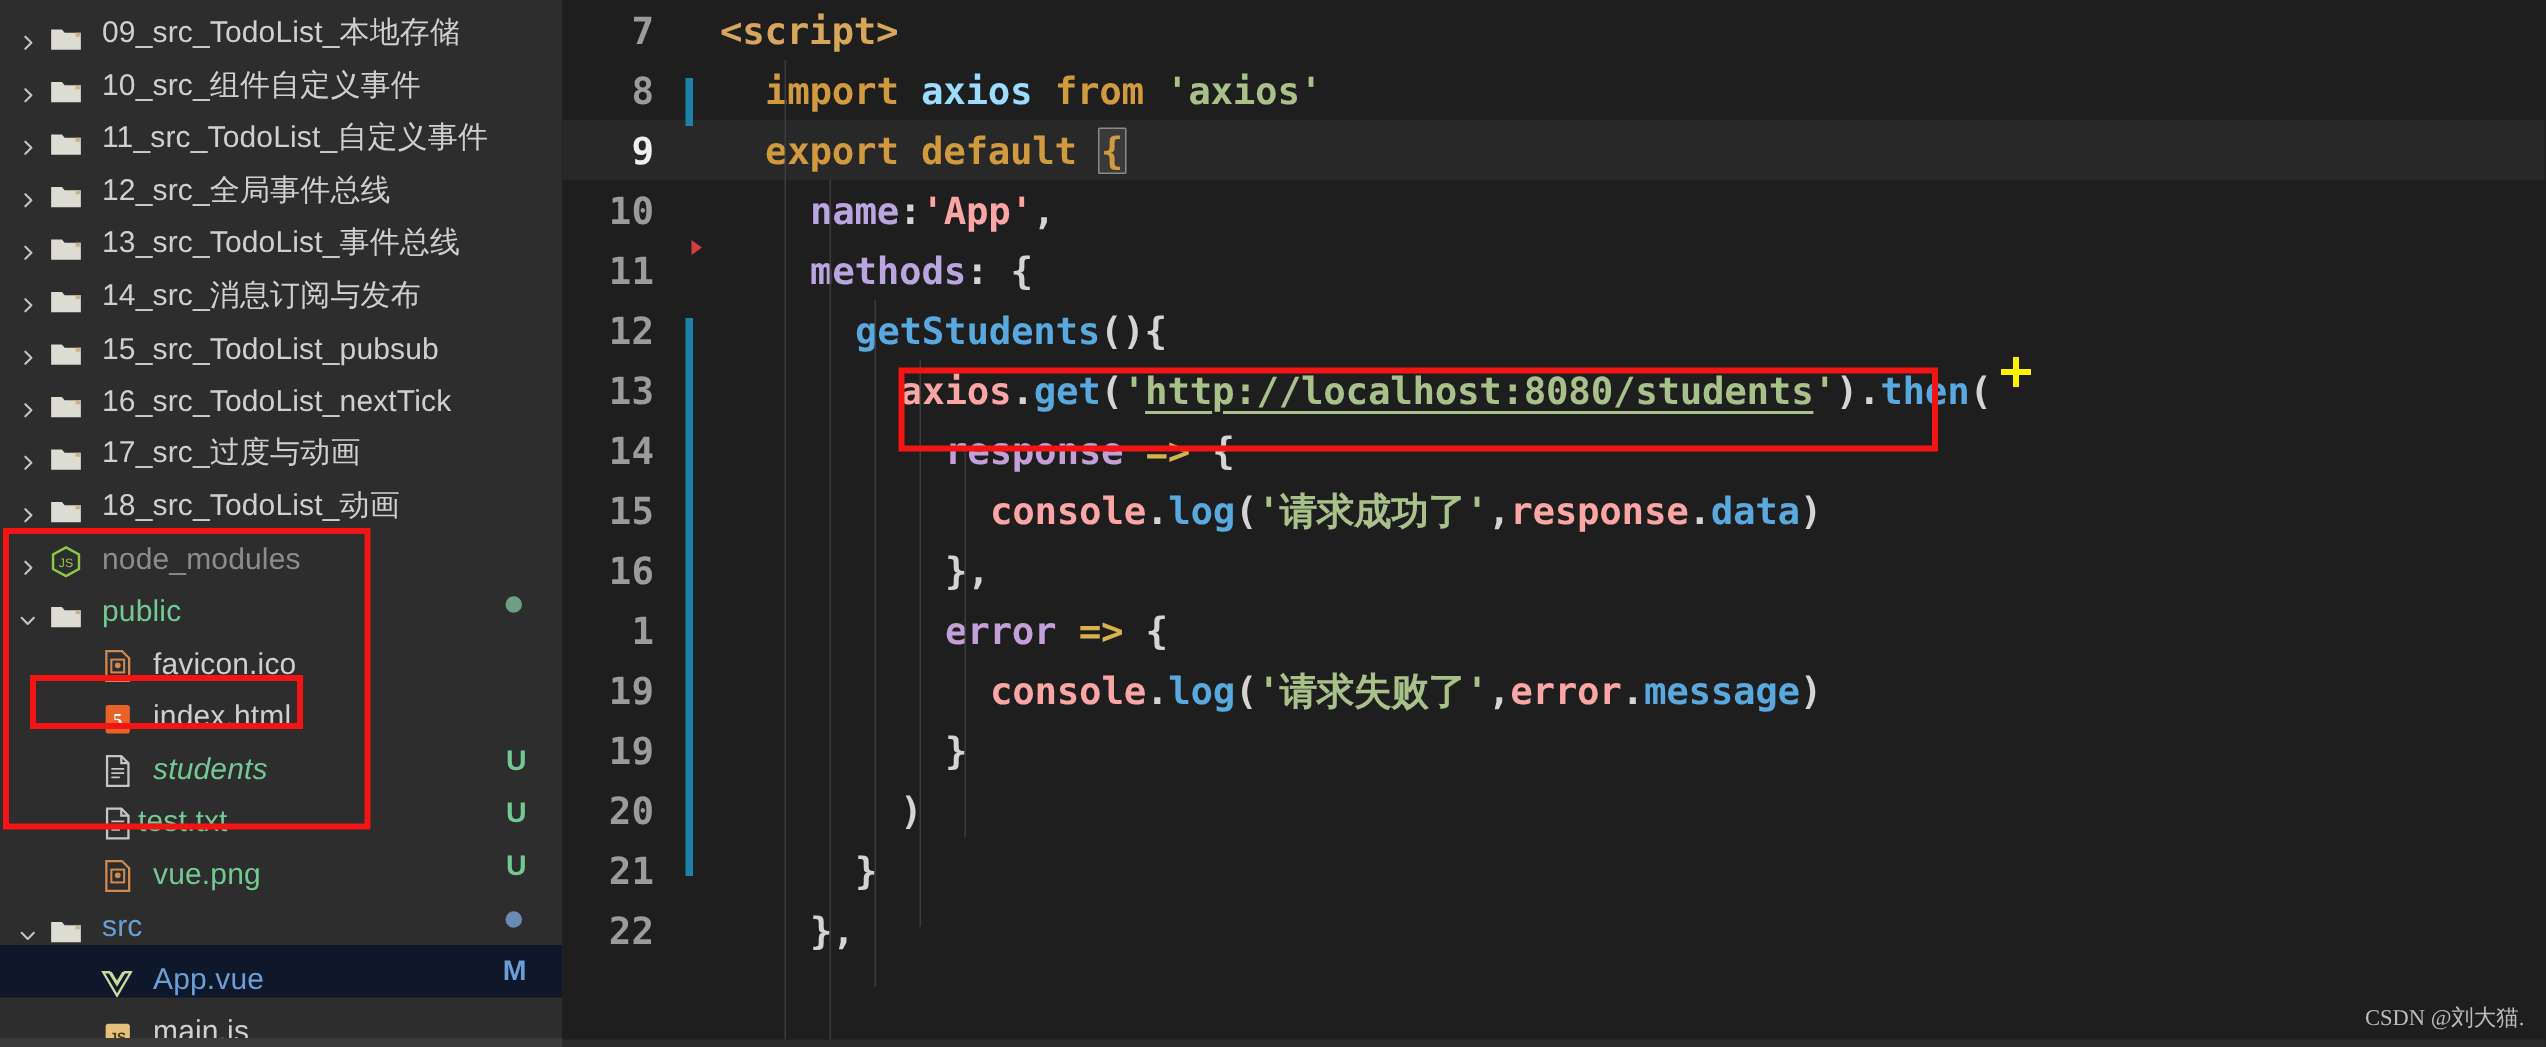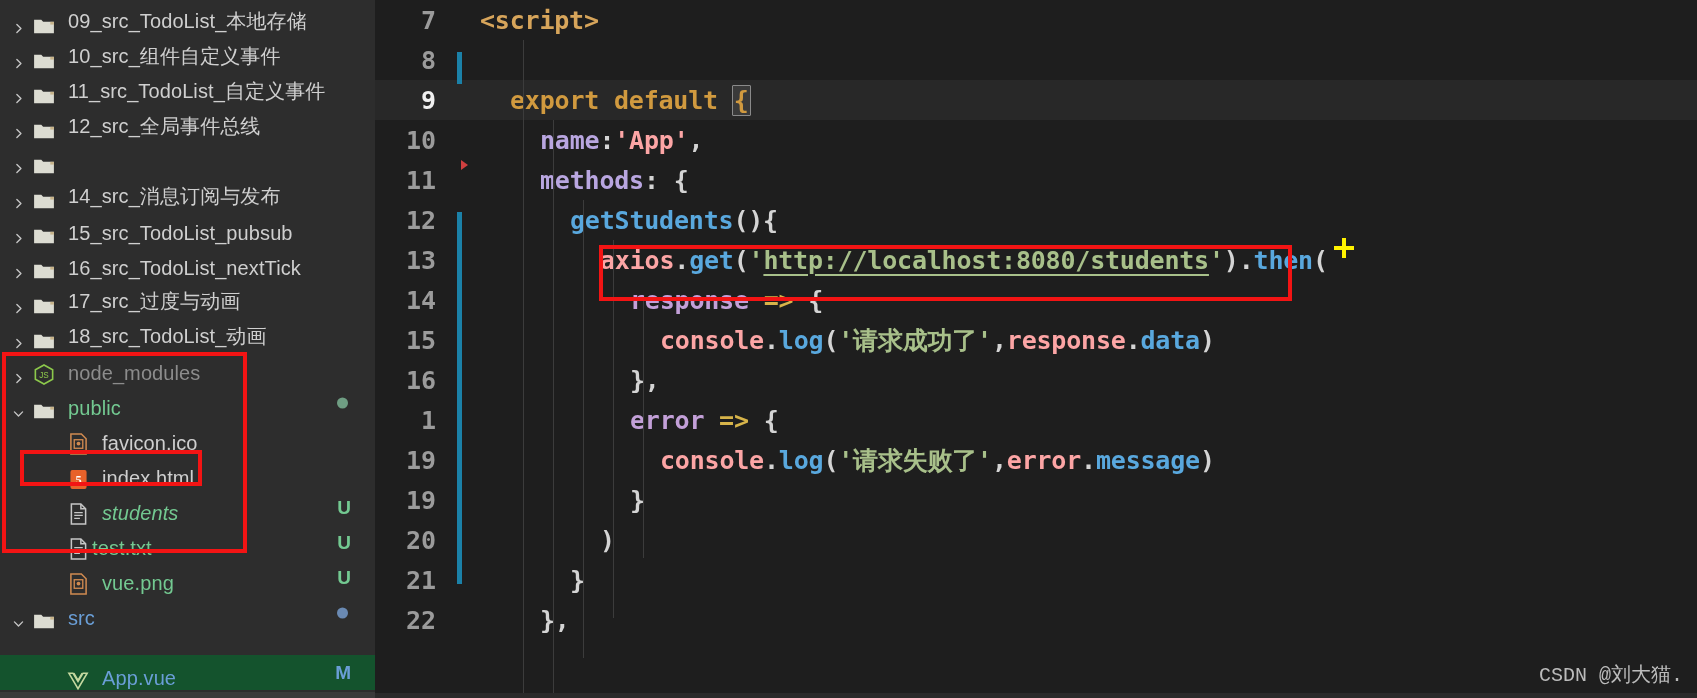--- a/index.html
+++ b/index.html
@@ -12,21 +12,21 @@
 
   
   .sidebar{
     position:relative;width:375px;height:698px;flex:0 0 375px;
     background:#2d2d2d;overflow:hidden;
   }
   .row{
     position:relative;height:35px;display:flex;align-items:flex-end;
     padding-left:6px;box-sizing:border-box;white-space:nowrap;
   }
-  .row.selected{background:#14532d;margin-top:25px;}
+  .row.selected{background:#0f172a;}
   .twisty{
     width:24px;flex:0 0 24px;display:flex;align-items:center;justify-content:center;
     color:#bdbdbd;font-size:17px;line-height:1;
   }
   .twisty svg{display:block;}
   .icon{
     width:28px;flex:0 0 28px;display:flex;align-items:center;justify-content:center;
   }
   .icon svg{display:block;}
   .label{
@@ -117,22 +117,22 @@
   }
 
   
   .crosshair{position:absolute;left:959px;top:238px;width:20px;height:20px;z-index:40;}
   .crosshair .h{position:absolute;left:0;top:8px;width:20px;height:4px;background:#fff200;}
   .crosshair .v{position:absolute;left:8px;top:0;width:4px;height:20px;background:#fff200;}
 
   
   .watermark{
     position:absolute;right:14px;bottom:10px;z-index:50;
-    color:#c9c9c9;font-size:20px;opacity:.92;
-    font-family:Liberation Mono, monospace;
+    color:#c9c9c9;font-size:15px;opacity:.92;
+    font-family:Liberation Serif, serif;
   }
   
   .bottom-strip{
     position:absolute;left:0;bottom:0;width:1697px;height:5px;background:#2a2a2a;z-index:45;
   }
   .sb-bottom{
     position:absolute;left:0;bottom:0;width:375px;height:6px;background:#3a3a3a;z-index:46;
   }
 </style>
 </head>
@@ -203,20 +203,21 @@
             <svg width="13" height="13" viewBox="0 0 16 16">
               <path d="M6 3 L11 8 L6 13" fill="none" stroke="#c5c5c5" stroke-width="1.7" stroke-linecap="round" stroke-linejoin="round"></path>
             </svg>
           </div>
           <div class="icon">
             <svg width="22" height="18" viewBox="0 0 24 20">
               <path d="M1 3 h8 l2 2.4 h12 v12.6 h-22 z" fill="#dcdcd2"></path>
               <path d="M19 5.4 h4 v3 h-4 z" fill="#c8b48a"></path>
             </svg>
           </div>
+          <span class="label" style="margin-left: 10px;">13_src_TodoList_事件总线</span>
         </div>
         <div class="row">
           <div class="twisty">
             <svg width="13" height="13" viewBox="0 0 16 16">
               <path d="M6 3 L11 8 L6 13" fill="none" stroke="#c5c5c5" stroke-width="1.7" stroke-linecap="round" stroke-linejoin="round"></path>
             </svg>
           </div>
           <div class="icon">
             <svg width="22" height="18" viewBox="0 0 24 20">
               <path d="M1 3 h8 l2 2.4 h12 v12.6 h-22 z" fill="#dcdcd2"></path>
@@ -410,20 +411,21 @@
   </div>
 
   <div class="editor">
     <div class="code-area" id="code">
         <div class="line">
           <div class="ln">7</div>
           <div class="code" style="padding-left: 30px;"><span class="t-tag">&lt;script&gt;</span></div>
         </div>
         <div class="line">
           <div class="ln">8</div>
+          <div class="code" style="padding-left: 60px;"><span class="t-kw">import </span><span class="t-var">axios</span><span class="t-kw"> from </span><span class="t-str">'axios'</span></div>
         </div>
         <div class="line active">
           <div class="ln">9</div>
           <div class="code" style="padding-left: 60px;"><span class="t-kw">export default </span><span class="bracket-box t-kw">{</span></div>
         </div>
         <div class="line">
           <div class="ln">10</div>
           <div class="code" style="padding-left: 90px;"><span class="t-prop">name</span><span class="t-punct">:</span><span class="t-obj">'App'</span><span class="t-punct">,</span></div>
         </div>
         <div class="line">

